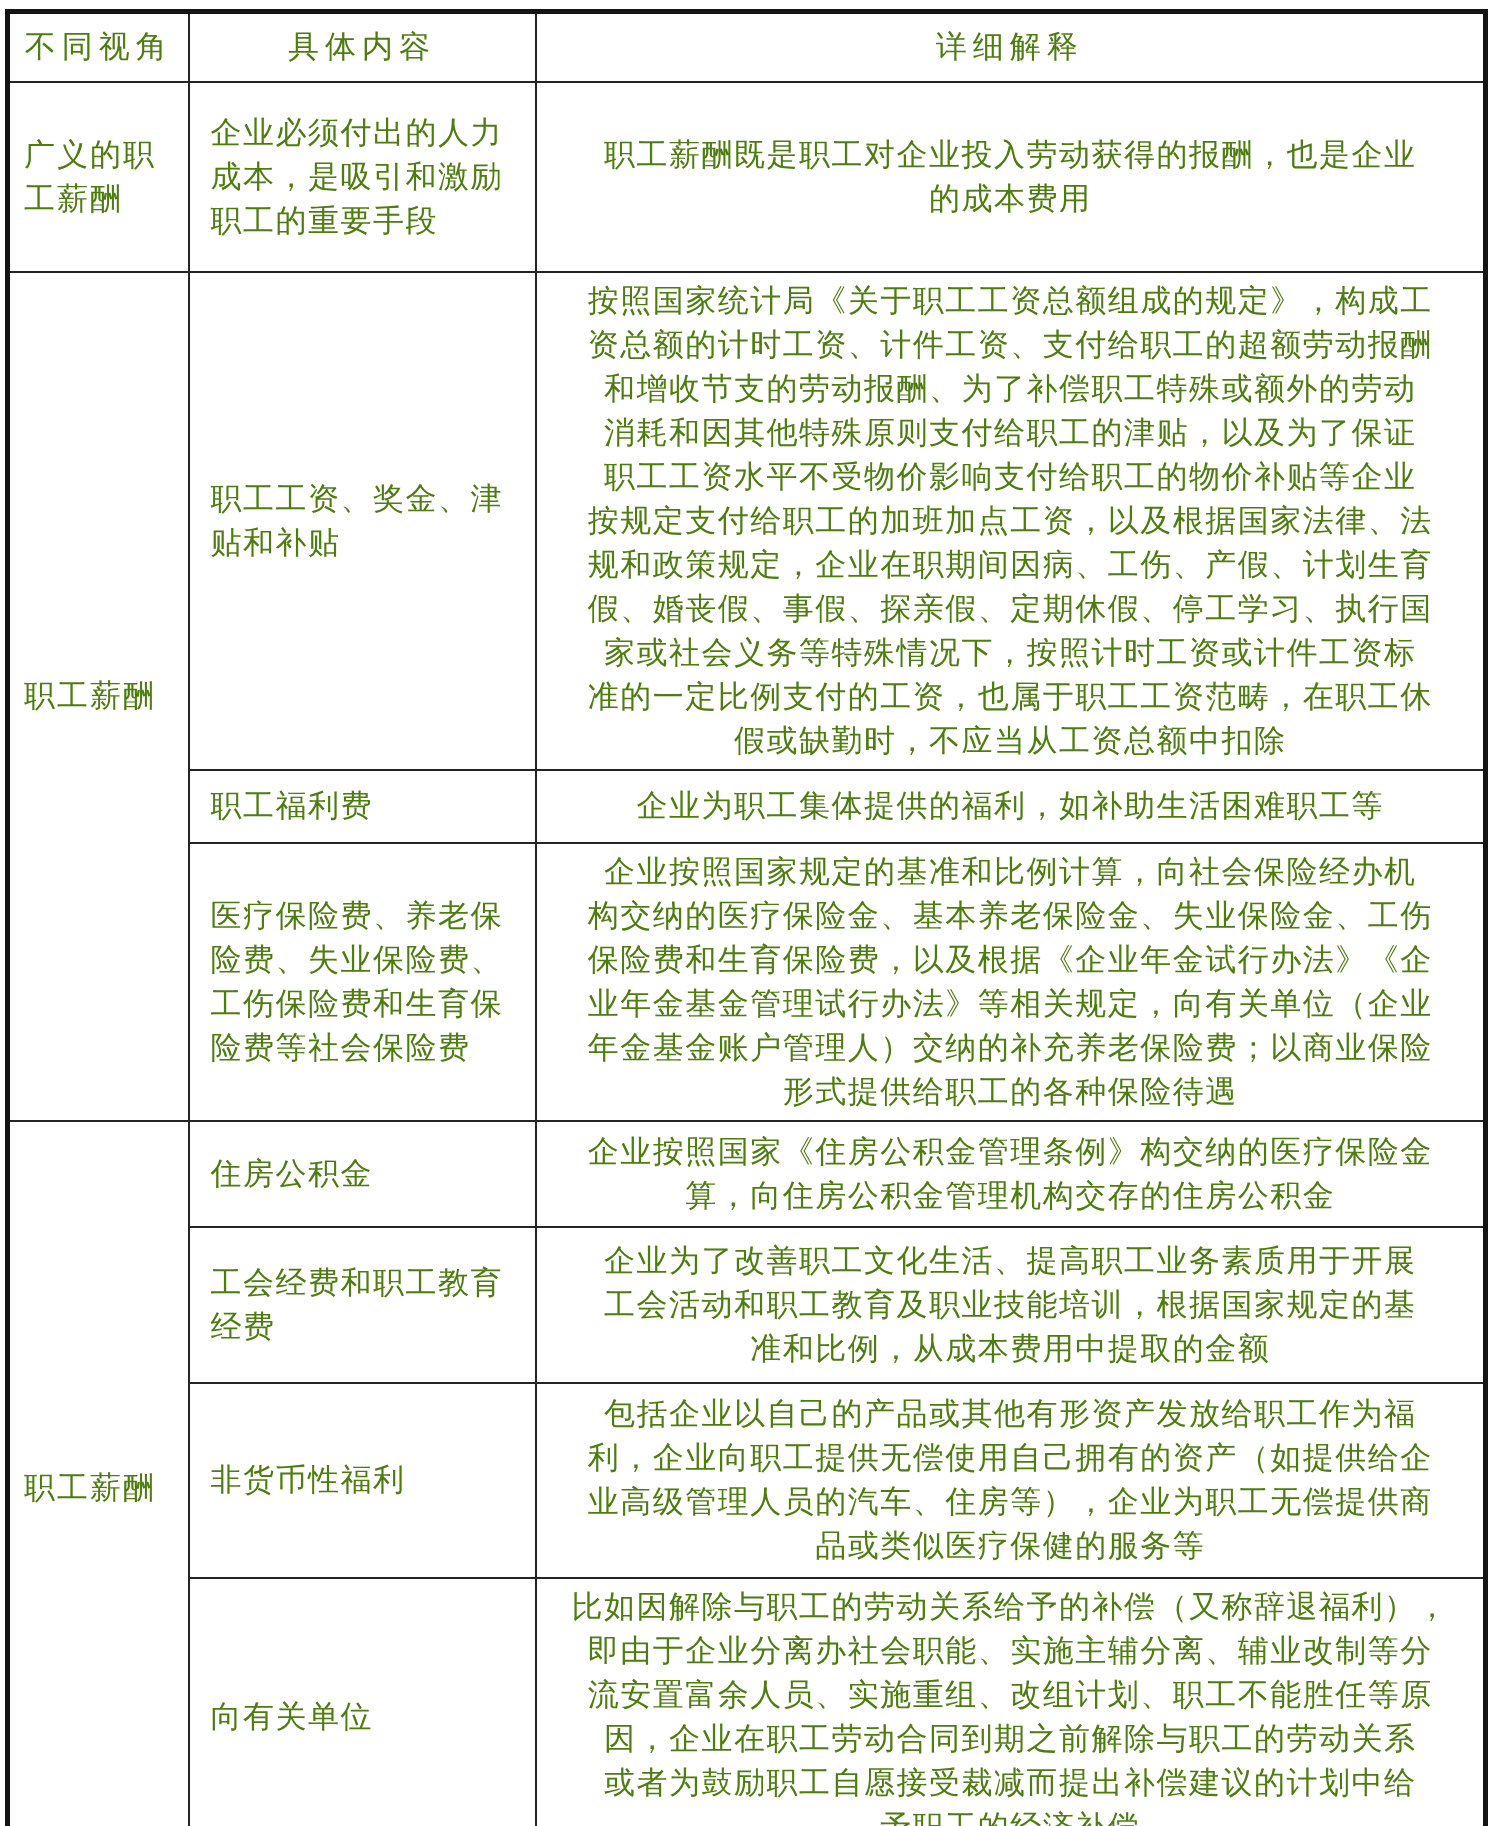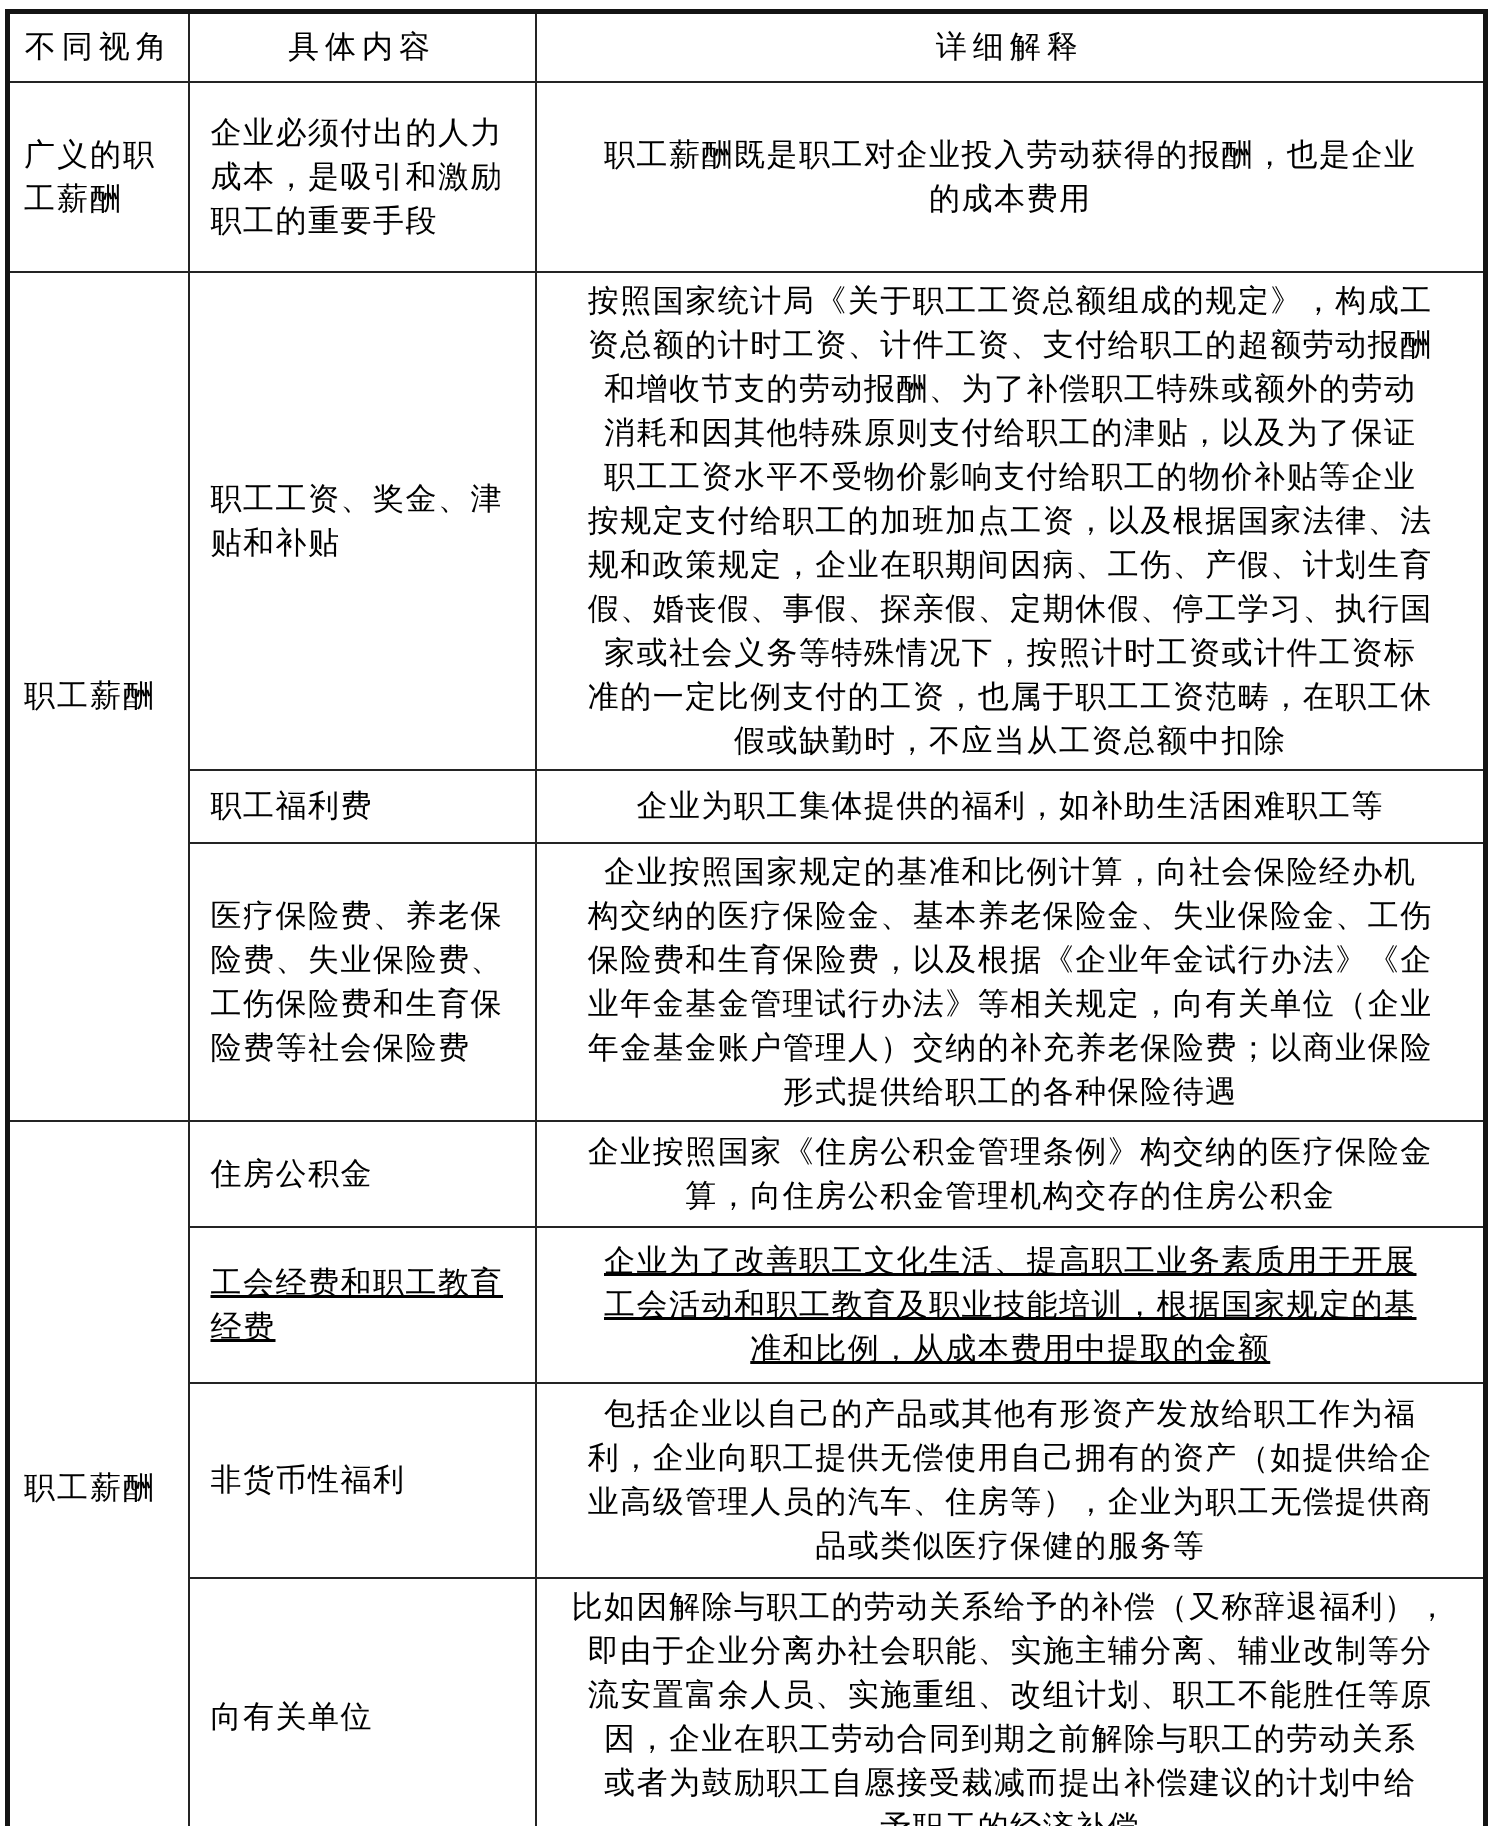--- a/index.html
+++ b/index.html
@@ -25,42 +25,42 @@
     background: #ffffff;
   }
   col.c1 { width: 181px; }
   col.c2 { width: 347px; }
   col.c3 { width: 950px; }
   th, td {
     border: 2px solid #242424;
     vertical-align: middle;
     box-sizing: border-box;
     white-space: pre-line;
-    color: #000000;
+    color: #4d7c0f;
     font-size: 31px;
     line-height: 44px;
     letter-spacing: 1.5px;
     font-weight: normal;
     padding: 6px 10px;
   }
   th {
     text-align: center;
     letter-spacing: 6px;
     padding: 2px 4px;
   }
   td.c1 { padding-left: 14px; letter-spacing: 2px; }
   td.c2 { padding-left: 21px; padding-right: 6px; }
   td.c3 { padding-left: 17px; padding-right: 16px; text-align: center; }
   tr.rh  { height: 70px; }
   tr.r0  { height: 190px; }
   tr.r1  { height: 490px; }
   tr.r2  { height: 73px;  }
   tr.r3  { height: 276px; }
   tr.r4  { height: 106px; }
-  tr.r5  { height: 156px; text-decoration: underline; }
+  tr.r5  { height: 156px; }
   tr.r6  { height: 195px; }
   tr.r7  { height: 270px; }
 </style>
 </head>
 <body>
 
 <div class="sheet">
   <table class="comp-table">
     <colgroup>
       <col class="c1">

